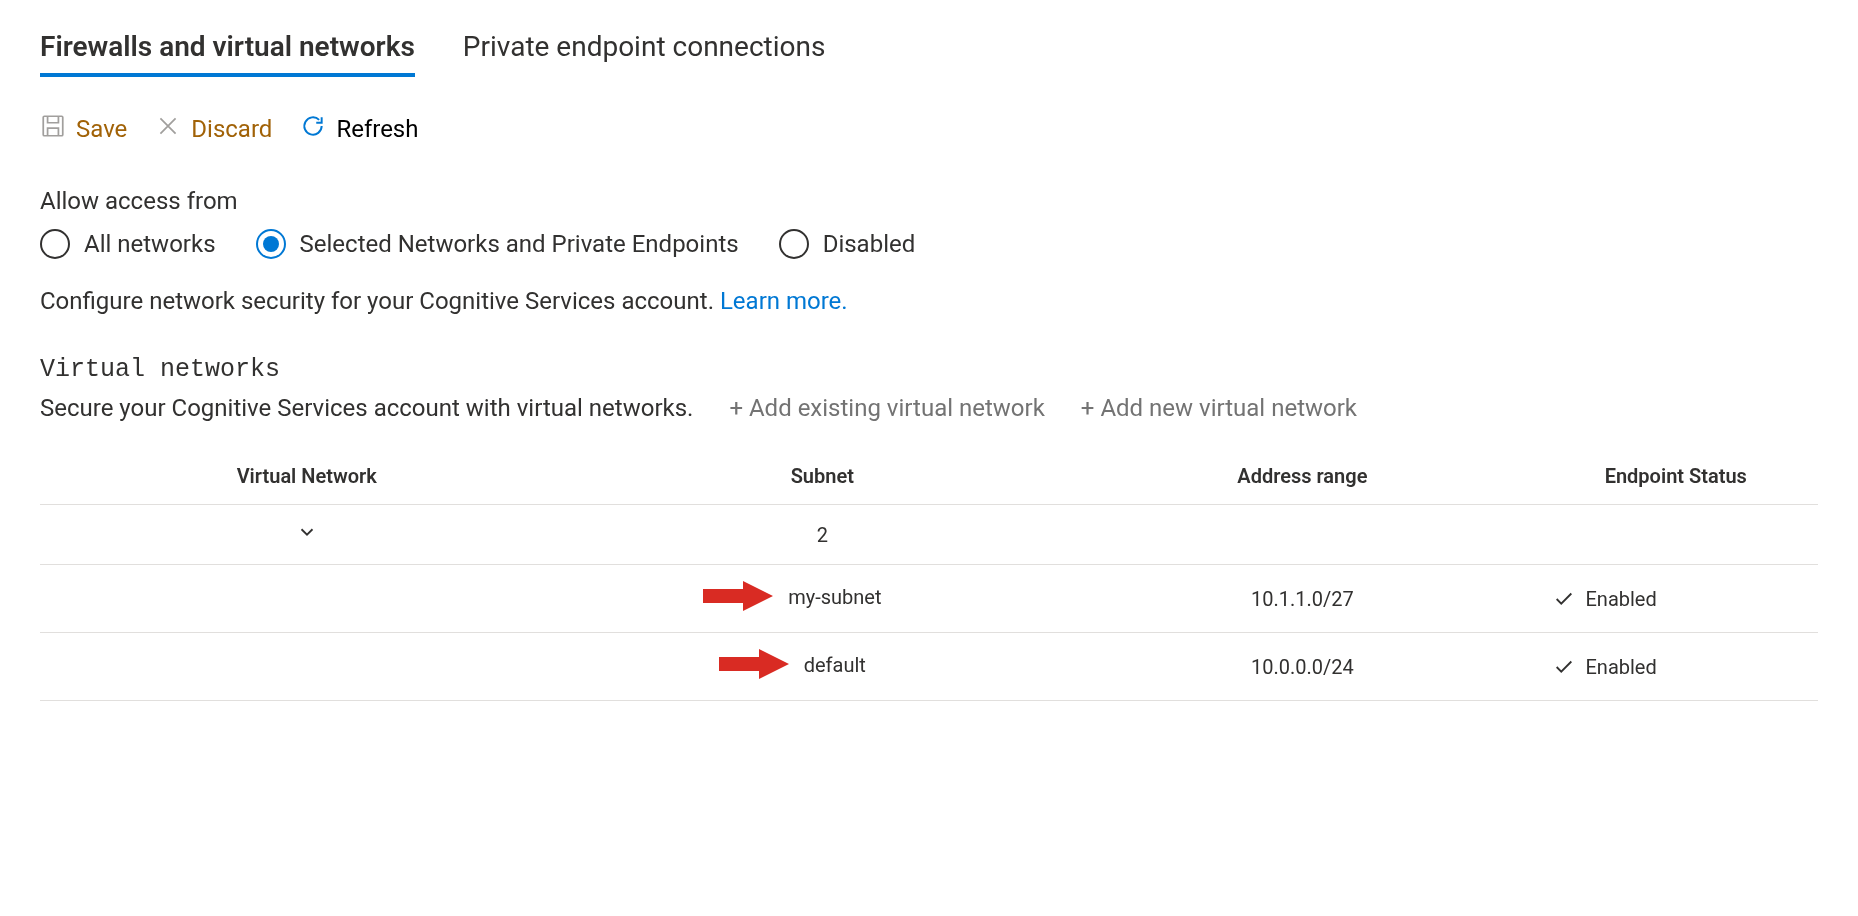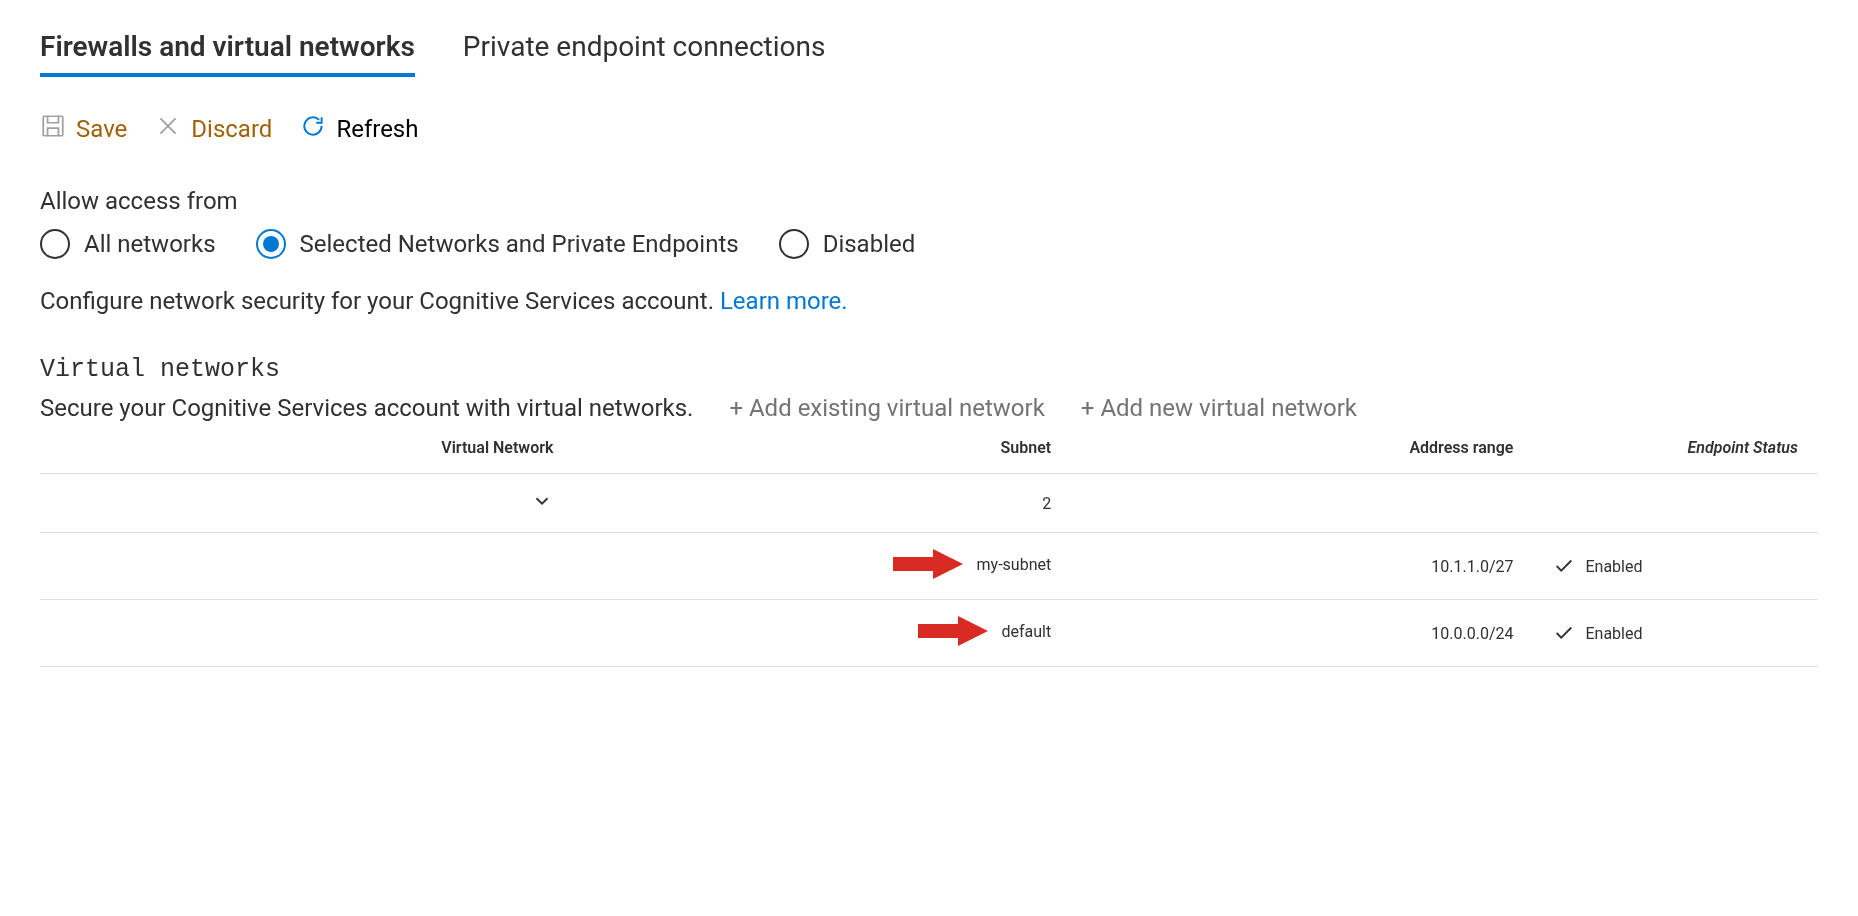--- a/index.html
+++ b/index.html
@@ -89,51 +89,52 @@
     }
     .link { color: #0078d4; cursor: pointer; }
 
     .section-title {
       font-size: 25px;
       margin-bottom: 10px;
       font-family: Liberation Mono, monospace;
     }
     .section-sub {
       font-size: 24px;
+      margin-bottom: 26px;
       display: flex;
       align-items: flex-start;
       gap: 36px;
       flex-wrap: wrap;
     }
     .add-link {
       color: #737373;
       font-size: 24px;
       cursor: pointer;
       white-space: nowrap;
     }
 
     .vnet-table {
       width: 100%;
       border-collapse: collapse;
     }
     .vnet-table th, .vnet-table td {
-      text-align: right;
+      text-align: center;
       padding: 16px 20px;
-      font-size: 16px;
+      font-size: 20px;
       font-weight: 400;
       border-bottom: 1px solid #e1dfdd;
     }
     .vnet-table th {
       font-weight: 600;
       border-bottom: 1px solid #e1dfdd;
     }
     .col-vnet { width: 30%; }
     .col-subnet { width: 28%; }
     .col-addr { width: 26%; }
-    .col-status { width: 16%; font-style: italic; }
+    .col-status { width: 16%; }
 
     .chevron {
       display: inline-block;
       transform: rotate(0deg);
     }
     .arrow-annotation {
       display: inline-block;
       vertical-align: middle;
       margin-right: 10px;
       margin-left: -60px;

